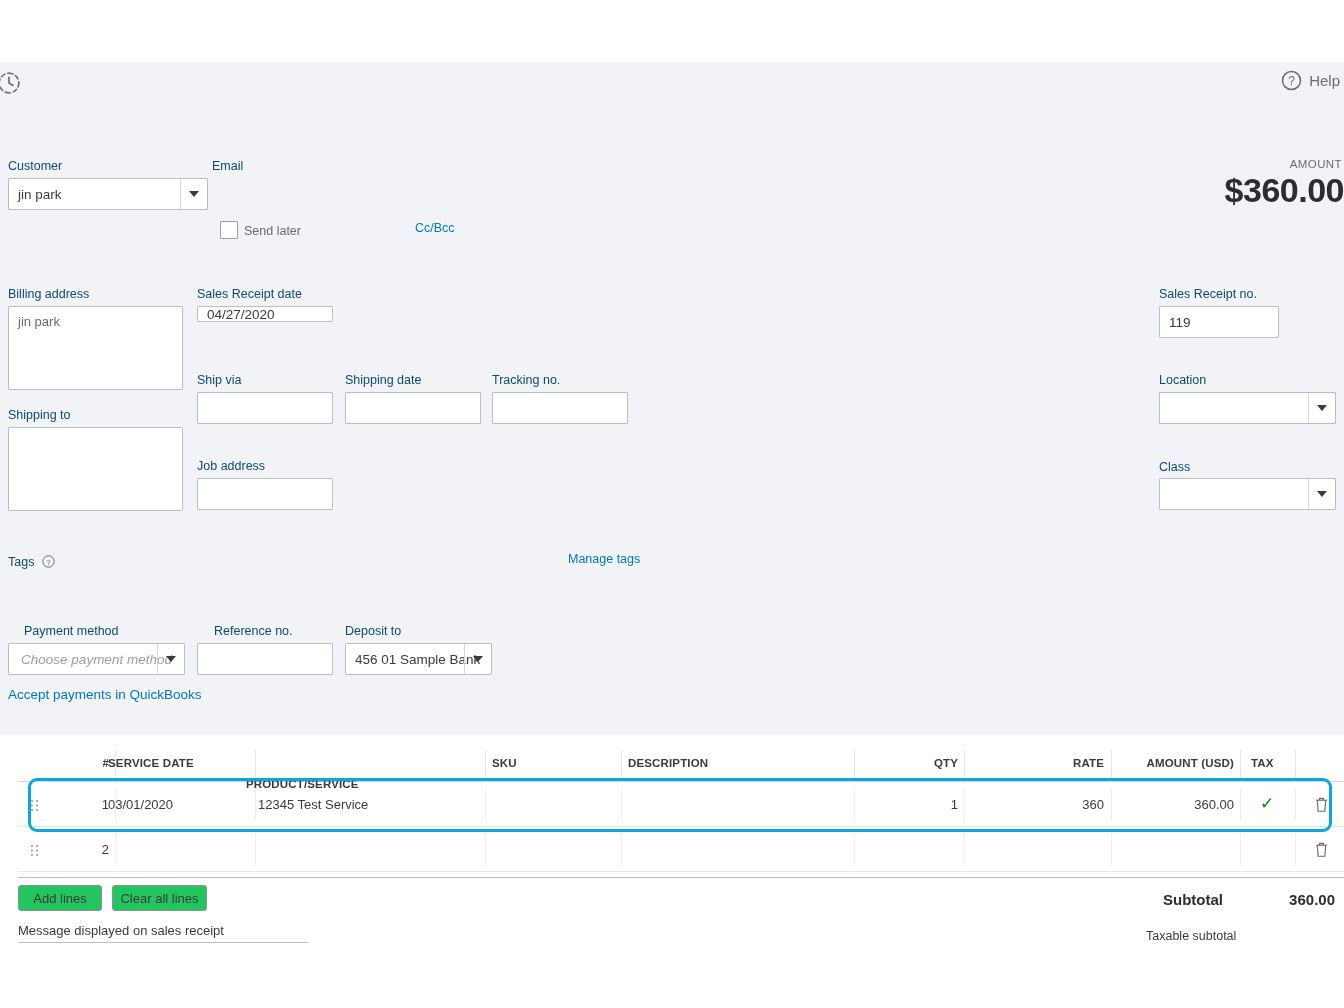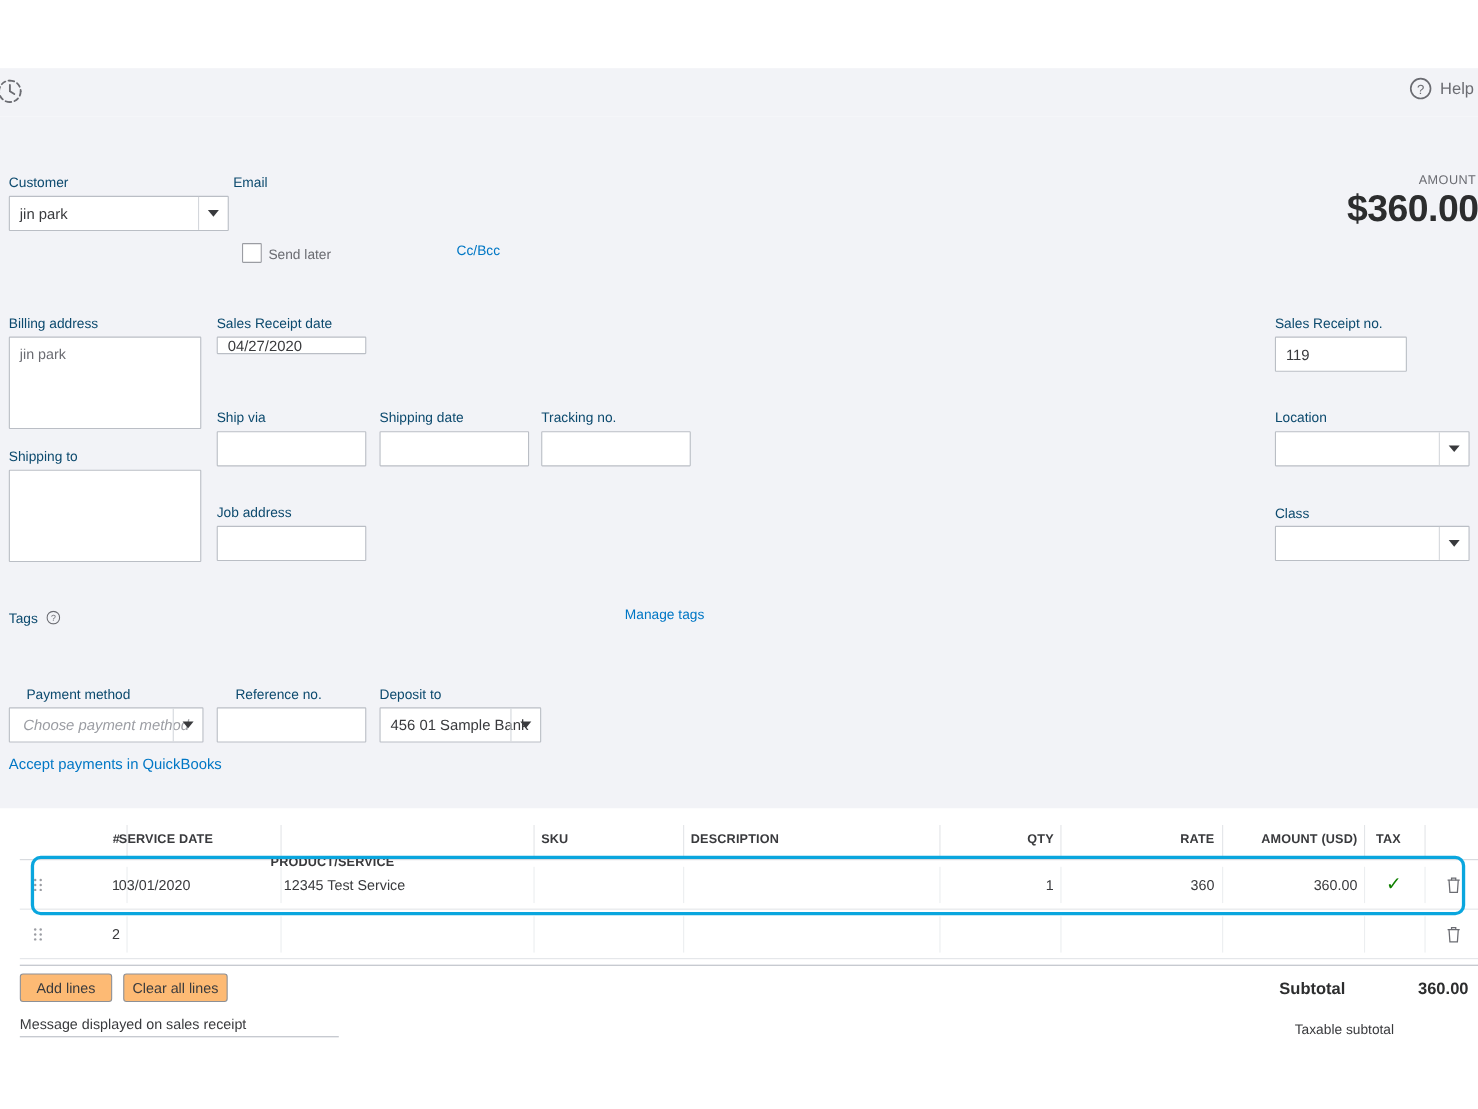--- a/index.html
+++ b/index.html
@@ -157,21 +157,21 @@
     background: transparent;
   }
   .trash { position: absolute; width: 15px; height: 17px; }
   .check-mark { position: absolute; font-size: 17px; color: #108000; }
 
   .btn {
     position: absolute;
     height: 26px;
     border: 1px solid #8d9096;
     border-radius: 3px;
-    background: #fdba74;
+    background: #22c55e;
     font-size: 13px; color: #393a3d;
     display: flex; align-items: center; justify-content: center;
     cursor: pointer;
   }
   .msg-label {
     position: absolute; left: 18px; top: 188px;
     font-size: 13px; color: #393a3d;
   }
   .msg-underline {
     position: absolute; left: 18px; top: 207px;
@@ -442,16 +442,16 @@
   <div class="grid-footline"></div>
 
   <div class="btn" style="left:18px; top:150px; width:84px;">Add lines</div>
   <div class="btn" style="left:112px; top:150px; width:95px;">Clear all lines</div>
 
   <div class="msg-label">Message displayed on sales receipt</div>
   <div class="msg-underline"></div>
 
   <div class="subtotal-label" style="left:1163px; top:156px;">Subtotal</div>
   <div class="subtotal-value" style="left:1230px; top:156px; width:105px; text-align:right;">360.00</div>
-  <div class="taxsub-label" style="left:1146px; top:194px;margin-left:31px;">Taxable subtotal</div>
+  <div class="taxsub-label" style="left:1146px; top:194px;">Taxable subtotal</div>
 </div>
 
 <div class="row-highlight"></div>
 
 </body></html>

